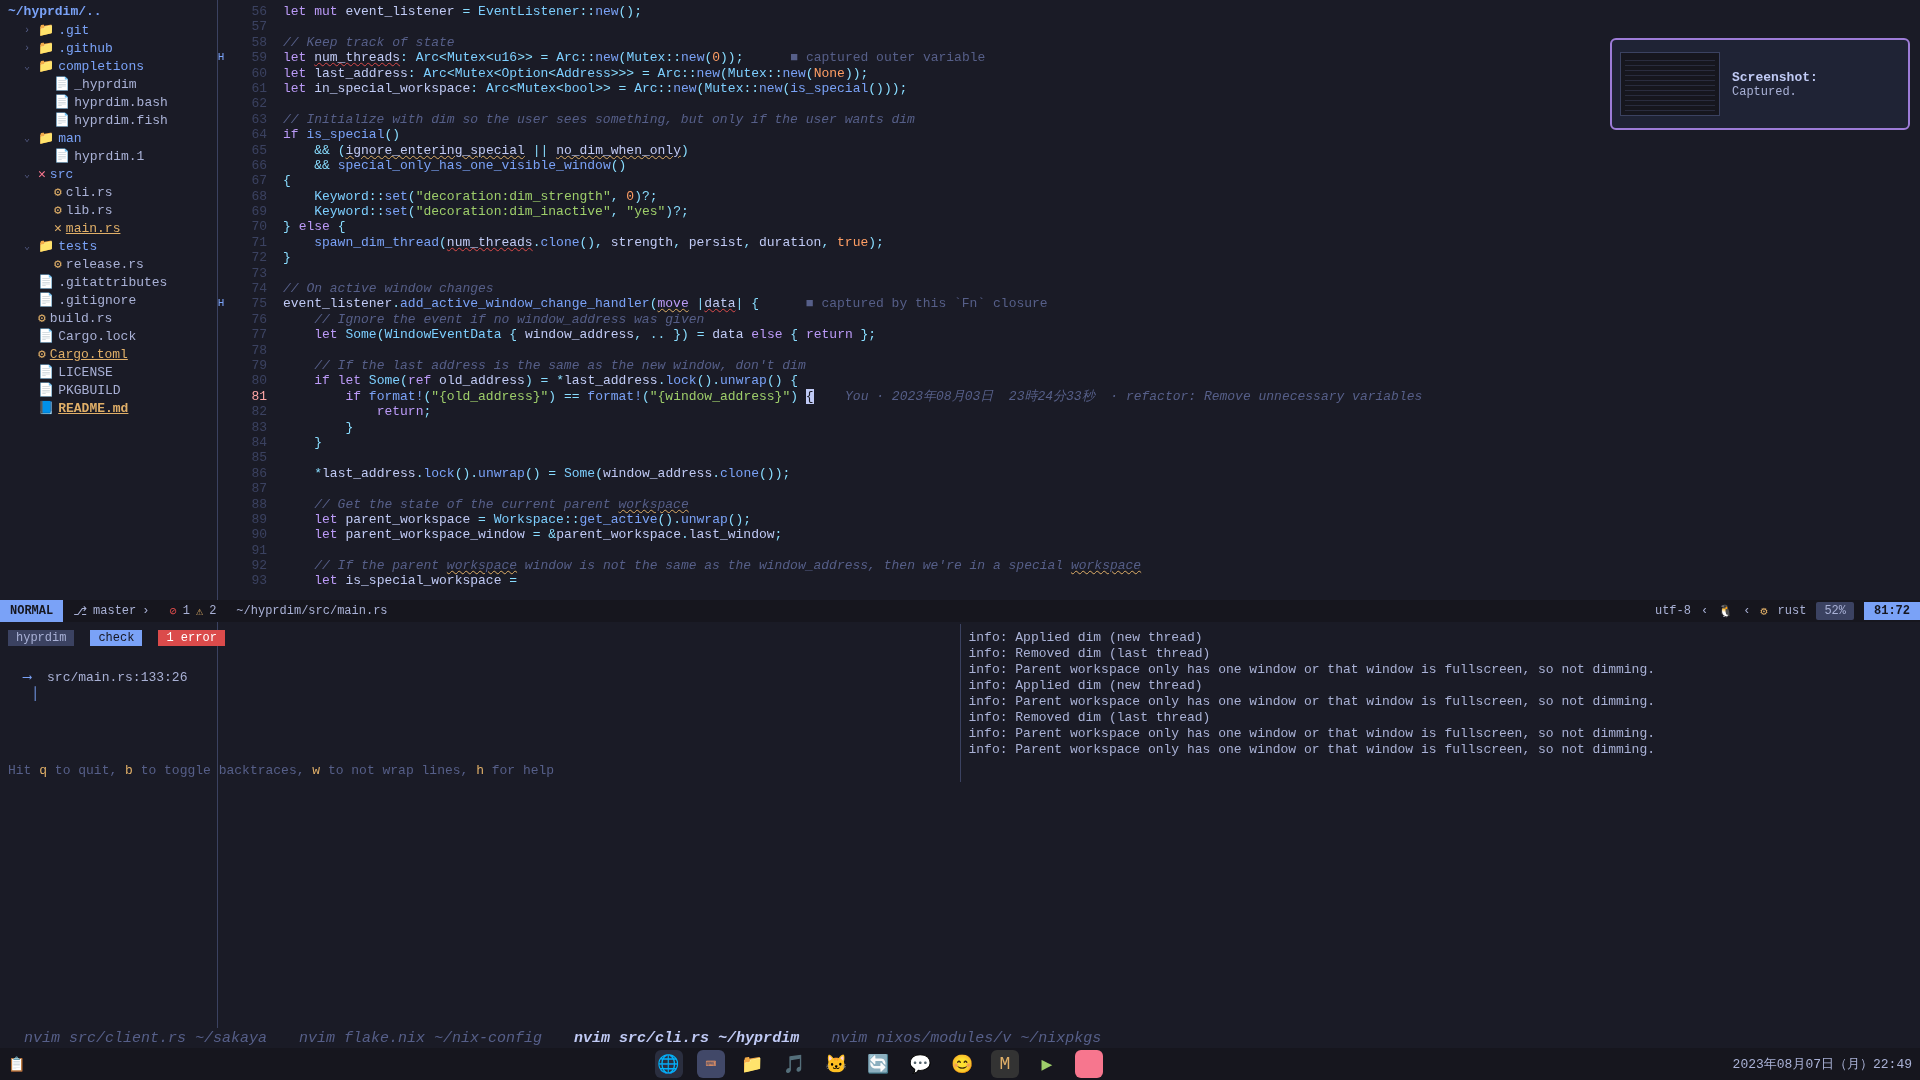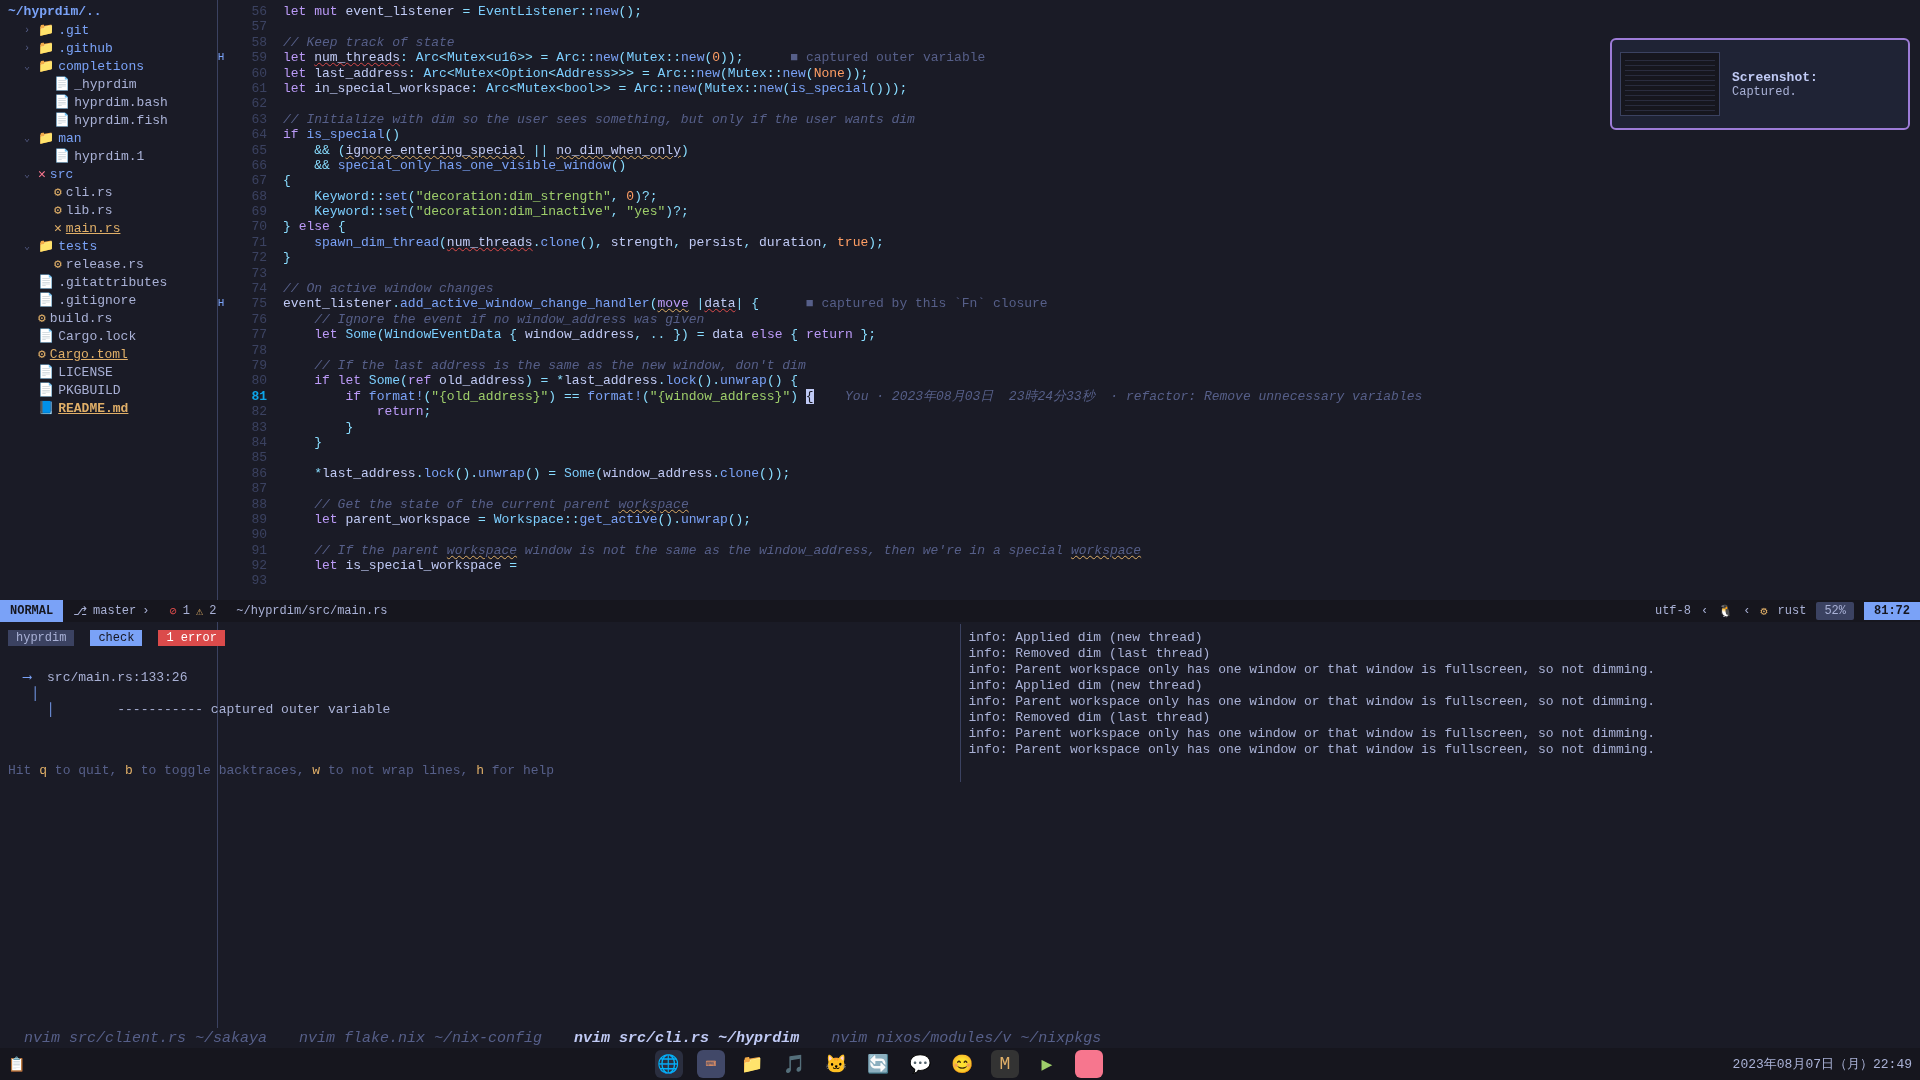--- a/index.html
+++ b/index.html
@@ -55,21 +55,21 @@
 
 .line-numbers {
   width: 48px;
   padding: 4px 8px 4px 0;
   text-align: right;
   color: #3b4261;
   background: #1a1b26;
   user-select: none;
 }
 .line-num { height: 15.4px; line-height: 15.4px; }
-.line-num.current { color: #0ea5e9; font-weight: bold; }
+.line-num.current { color: #fca5a5; }
 
 .code-content {
   flex: 1;
   padding: 4px 8px;
   overflow: hidden;
   position: relative;
 }
 .code-line { height: 15.4px; line-height: 15.4px; white-space: pre; }
 .kw { color: #bb9af7; }
 .type { color: #7dcfff; }
@@ -438,20 +438,21 @@
       <div class="code-line">    <span class="kw">if</span> <span class="kw">let</span> <span class="type">Some</span><span class="punct">(</span><span class="kw">ref</span> <span class="var">old_address</span><span class="punct">)</span> <span class="op">=</span> <span class="op">*</span><span class="var">last_address</span><span class="punct">.</span><span class="func">lock</span><span class="punct">().</span><span class="func">unwrap</span><span class="punct">()</span> <span class="punct">{</span></div>
       <div class="code-line">        <span class="kw">if</span> <span class="func">format!</span><span class="punct">(</span><span class="str">"{old_address}"</span><span class="punct">)</span> <span class="op">==</span> <span class="func">format!</span><span class="punct">(</span><span class="str">"{window_address}"</span><span class="punct">)</span> <span class="cursor">{</span>    <span class="blame">You · 2023年08月03日  23時24分33秒  · refactor: Remove unnecessary variables</span></div>
       <div class="code-line">            <span class="kw">return</span><span class="punct">;</span></div>
       <div class="code-line">        <span class="punct">}</span></div>
       <div class="code-line">    <span class="punct">}</span></div>
       <div class="code-line"></div>
       <div class="code-line">    <span class="op">*</span><span class="var">last_address</span><span class="punct">.</span><span class="func">lock</span><span class="punct">().</span><span class="func">unwrap</span><span class="punct">()</span> <span class="op">=</span> <span class="type">Some</span><span class="punct">(</span><span class="var">window_address</span><span class="punct">.</span><span class="func">clone</span><span class="punct">());</span></div>
       <div class="code-line"></div>
       <div class="code-line">    <span class="comment">// Get the state of the current parent <span class="underline-warn">workspace</span></span></div>
       <div class="code-line">    <span class="kw">let</span> <span class="var">parent_workspace</span> <span class="op">=</span> <span class="type">Workspace</span><span class="punct">::</span><span class="func">get_active</span><span class="punct">().</span><span class="func">unwrap</span><span class="punct">();</span></div>
+      <div class="code-line">    <span class="kw">let</span> <span class="var">parent_workspace_window</span> <span class="op">=</span> <span class="op">&amp;</span><span class="var">parent_workspace</span><span class="punct">.</span><span class="var">last_window</span><span class="punct">;</span></div>
       <div class="code-line"></div>
       <div class="code-line">    <span class="comment">// If the parent <span class="underline-warn">workspace</span> window is not the same as the window_address, then we're in a special <span class="underline-warn">workspace</span></span></div>
       <div class="code-line">    <span class="kw">let</span> <span class="var">is_special_workspace</span> <span class="op">=</span></div>
     </div>
 </div>
 
 <div class="statusline">
   <div class="status-seg status-mode">NORMAL</div>
   <div class="status-seg status-branch">
     <span>⎇</span>
@@ -479,21 +480,20 @@
 
 <div class="bottom-panes">
   <div class="bottom-left">
     <div class="pill-row">
       <span class="pill pill-name">hyprdim</span>
       <span class="pill pill-check">check</span>
       <span class="pill pill-err">1 error</span>
     </div>
     <div class="diag-line">  <span class="diag-arrow">⟶</span>  <span>src/main.rs:133:26</span></div>
     <div class="diag-line">   <span class="diag-arrow">│</span></div>
-    <div class="diag-line">     <span class="diag-arrow">│</span>    <span>    ----------- captured outer variable</span></div>
     <div class="help-line">
       <span>Hit </span><span class="help-key">q</span><span> to quit, </span><span class="help-key">b</span><span> to toggle backtraces, </span><span class="help-key">w</span><span> to not wrap lines, </span><span class="help-key">h</span><span> for help</span>
     </div>
   </div>
   <div class="bottom-right" id="logs">
       <div class="log-line">info: Applied dim (new thread)</div>
       <div class="log-line">info: Removed dim (last thread)</div>
       <div class="log-line">info: Parent workspace only has one window or that window is fullscreen, so not dimming.</div>
       <div class="log-line">info: Applied dim (new thread)</div>
       <div class="log-line">info: Parent workspace only has one window or that window is fullscreen, so not dimming.</div>

